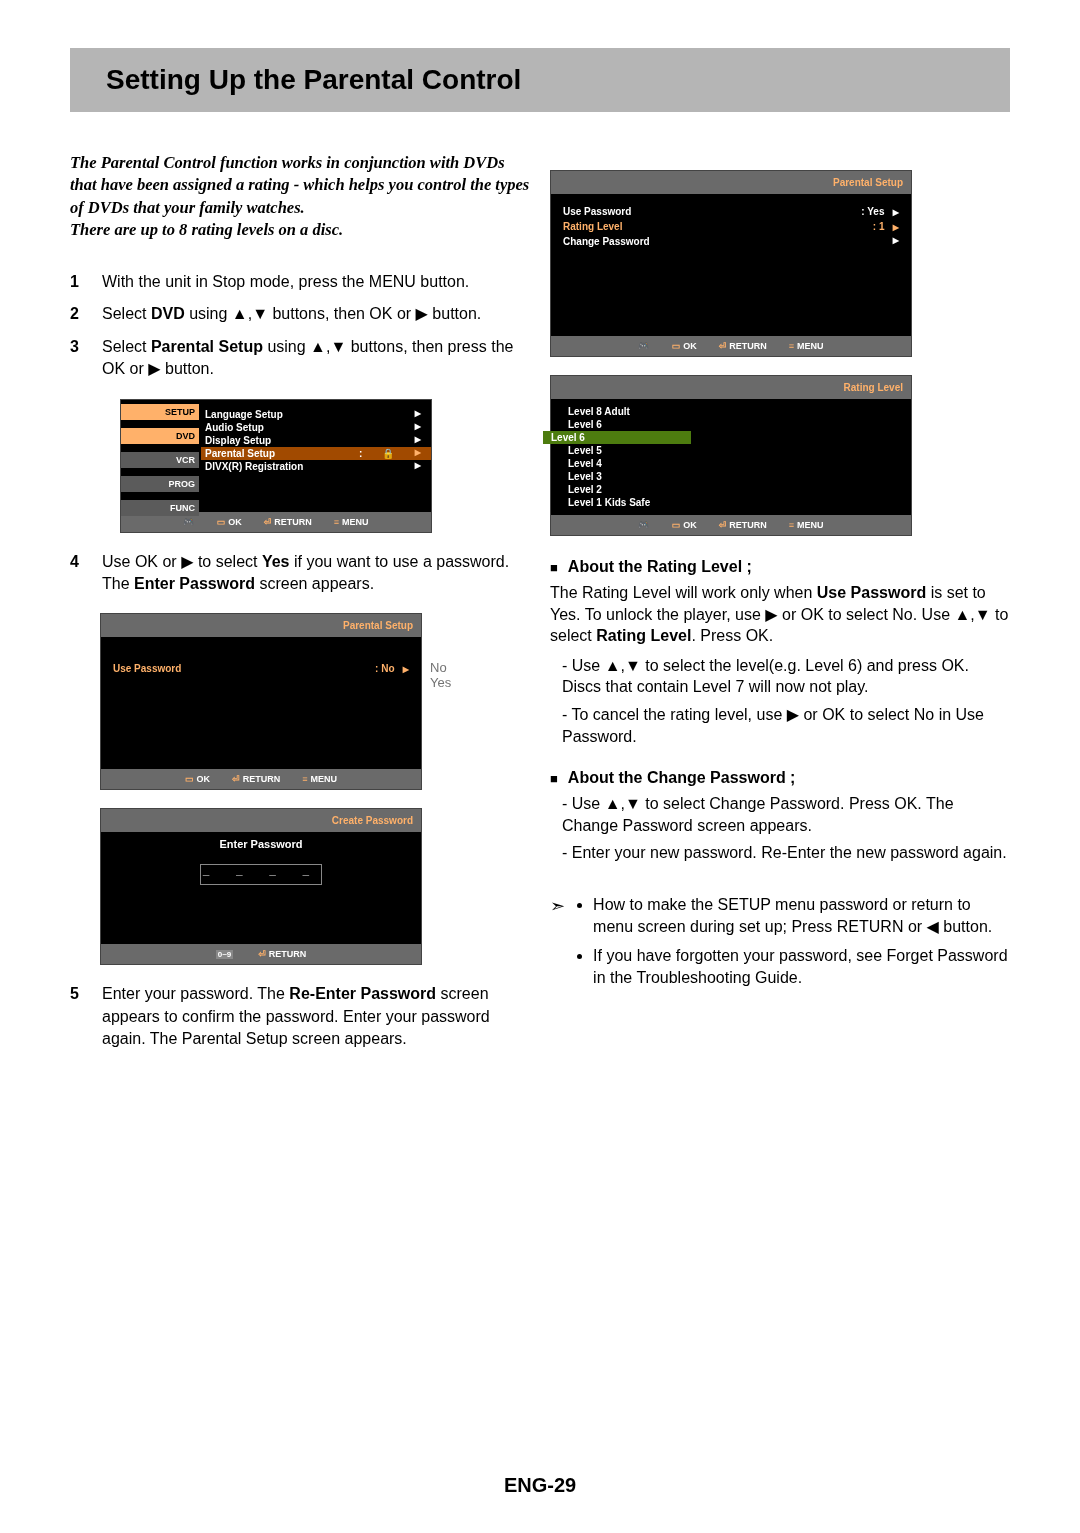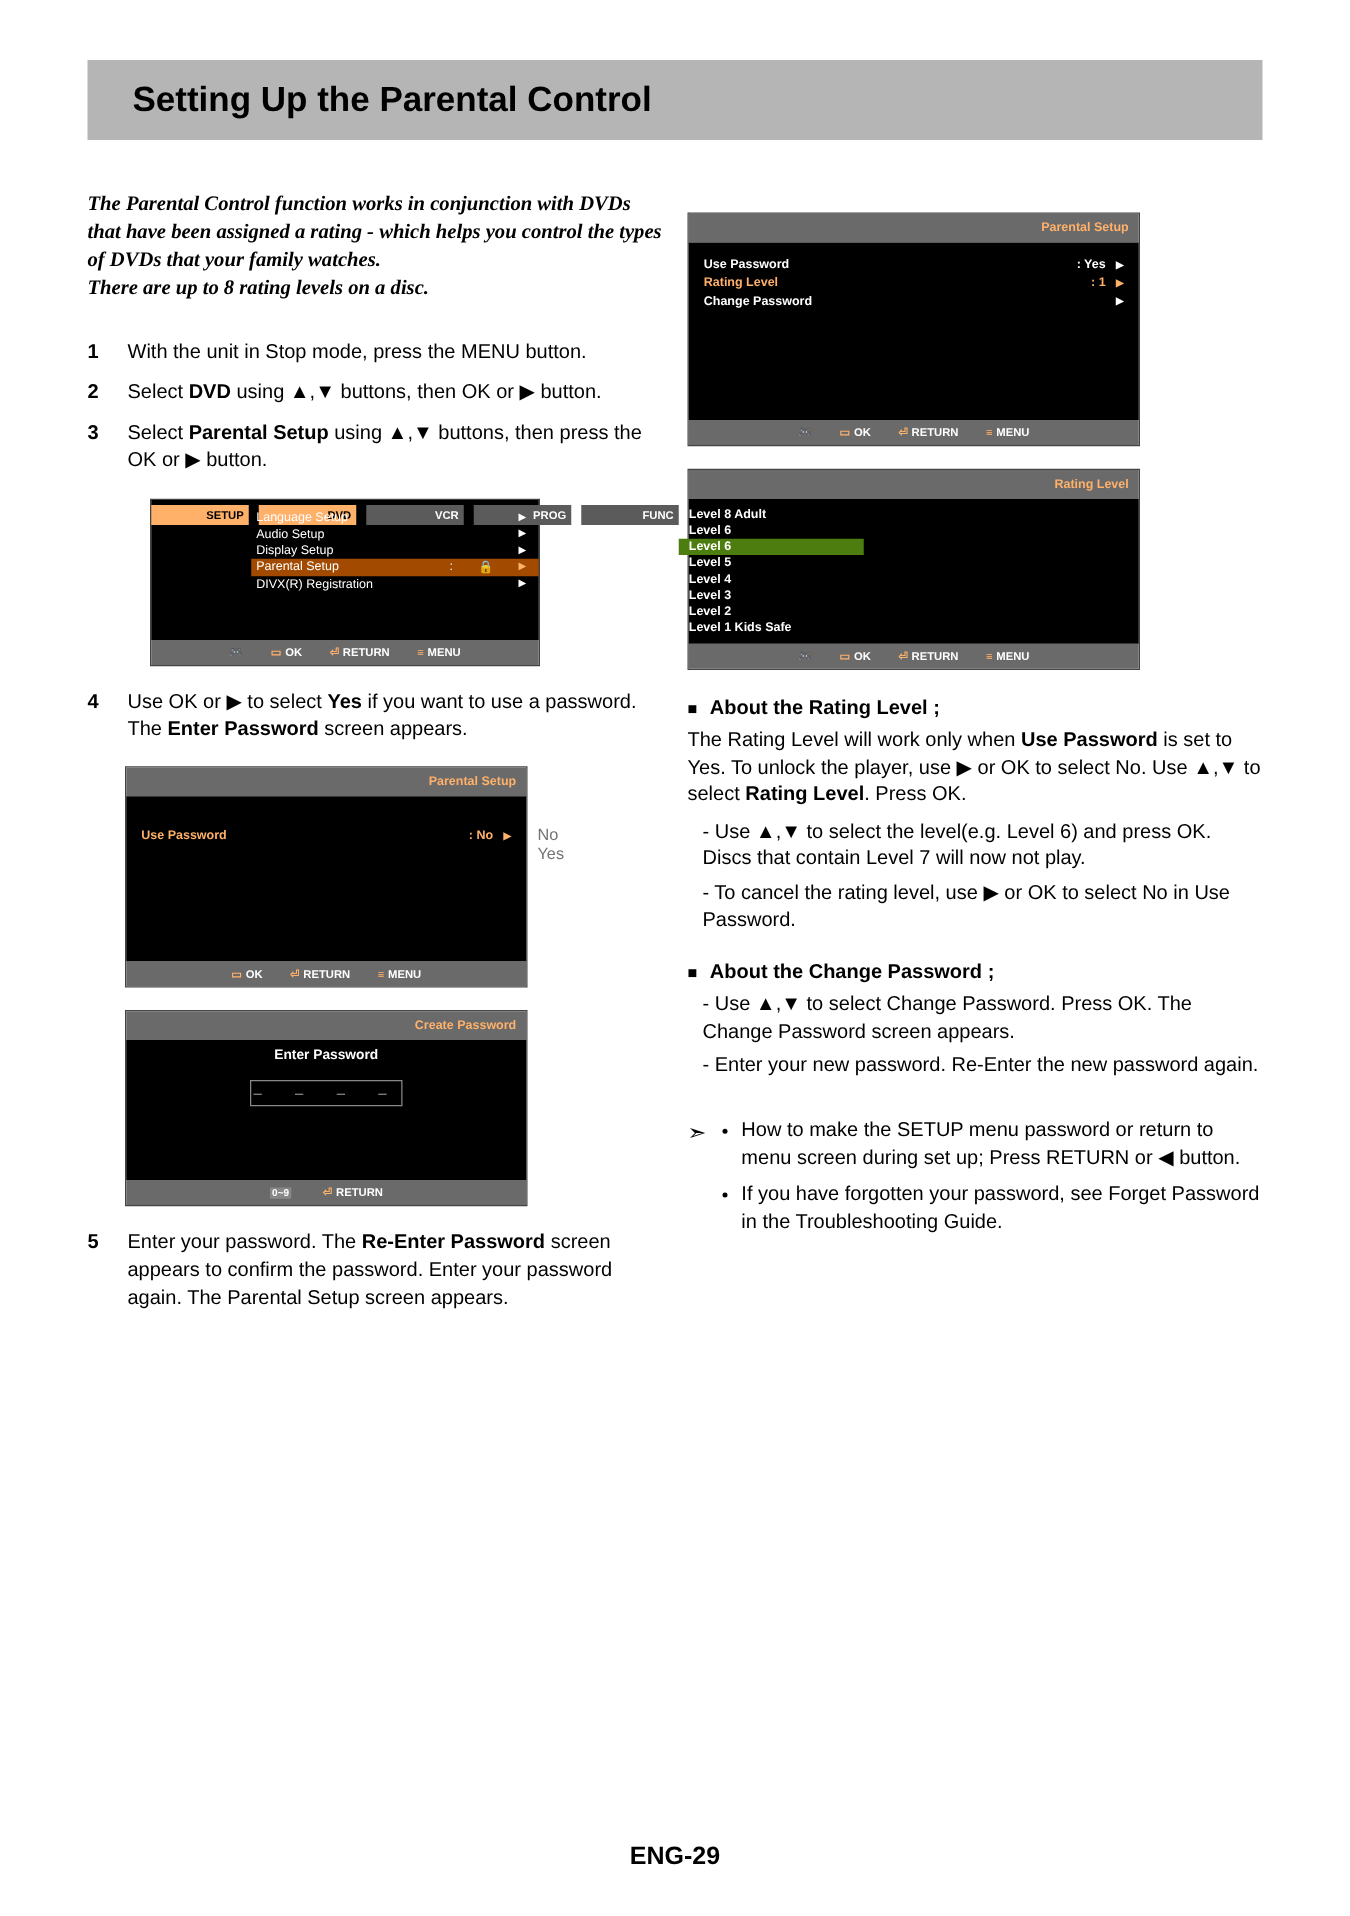--- a/index.html
+++ b/index.html
@@ -93,21 +93,21 @@
     padding: 5px 0;
     font-size: 9px;
     font-weight: bold;
     color: #fff;
     align-items: center;
   }
   .side-tabs {
     position: absolute;
     left: 0; top: 4px;
     display: flex;
-    flex-direction: row;
+    flex-direction: column;
     gap: 8px;
   }
   .side-tab {
     width: 70px;
     padding: 3px 4px;
     background: #5b5b5b;
     text-align: right;
     font-size: 9px;
     font-weight: bold;
     color: #fff;
@@ -119,21 +119,21 @@
   .side-tab.active { background: #ffb16a; color: #000; }
   .menu-list {
     margin-left: 80px;
     padding: 2px 10px 2px 4px;
   }
   .menu-row {
     display: flex;
     justify-content: space-between;
     padding: 1px 0;
     font-size: 10px;
-    font-weight: normal;
+    font-weight: bold;
     position: relative;
     text-align: right;
   }
   .menu-row.hi { background: #a14a00; margin: 0 -10px 0 -4px; padding: 1px 10px 1px 4px;}
   .tri { font-size: 8px; }
   .simple-list {
     padding: 4px 12px;
   }
   .simple-row {
     display: flex;
@@ -155,21 +155,21 @@
     padding: 3px 0;
     letter-spacing: 10px;
     font-family: monospace;
     color:#aaa;
   }
   .rating-body {
     padding: 6px 0 6px 100px;
     font-size: 10px;
     font-weight: bold;
   }
-  .rating-row { padding: 1px 0; }
+  .rating-row { padding: 1px 0; margin-left: 17px; }
   .rating-row.hi { background:#4d7c0f; margin-left:-8px; padding-left:8px; width:140px;}
   .callout {
     position: absolute;
     left: 330px;
     top: 48px;
     font-size: 13px;
     color: #737373;
     line-height: 1.1;
   }
   .sec-head {

